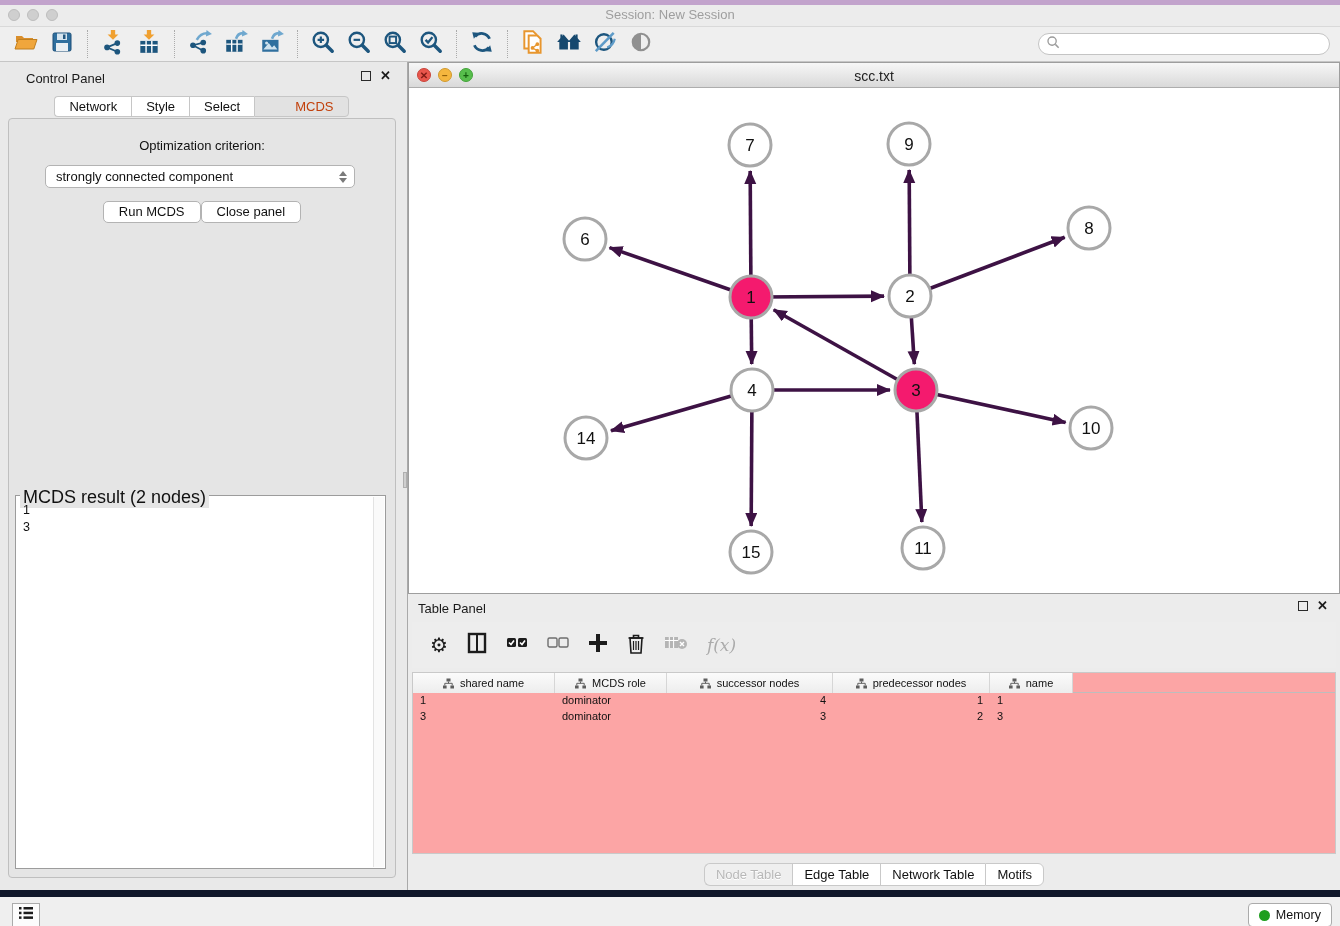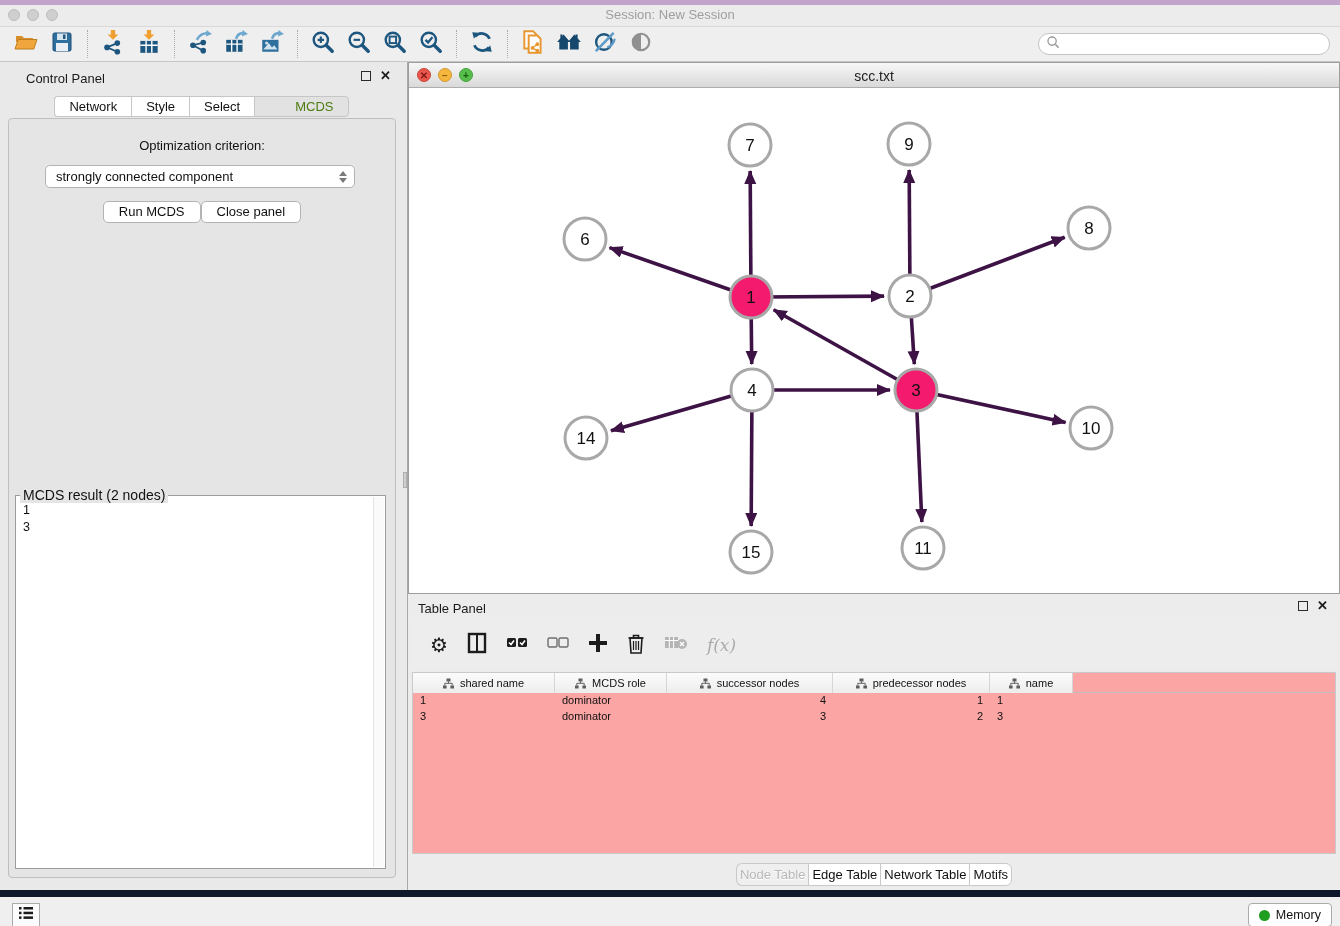--- a/index.html
+++ b/index.html
@@ -25,31 +25,31 @@
   .control-panel { position:absolute; left:0; top:62px; width:403px; height:828px; background:#E9E9E9; }
   .cp-header { position:absolute; left:12px; top:0; right:0; height:32px; }
   .cp-title { position:absolute; left:14px; top:9px; font-size:13px; color:#1A1A1A; }
   .panel-controls { position:absolute; right:12px; top:9px; display:flex; gap:9px; align-items:center; }
   .float-icon { width:10px; height:10px; border:1.6px solid #2A2A2A; display:inline-block; }
   .close-icon { font-size:13px; font-weight:bold; color:#1A1A1A; line-height:10px; }
   .cp-tabs { position:absolute; left:0; right:0; top:34px; display:flex; justify-content:center; }
   .cp-tab { height:21px; line-height:20px; padding:0 14px; background:#FFFFFF; border:1px solid #C6C6C6; border-right:none; font-size:13px; color:#111; }
   .cp-tab:first-child { border-radius:4px 0 0 4px; }
   .cp-tab.last { border-right:1px solid #C6C6C6; border-radius:0 4px 4px 0; }
-  .cp-tab.active { background:#E2E2E2; color:#4d7c0f;padding-left:40px; }
+  .cp-tab.active { background:#E2E2E2; color:#c2410c;padding-left:40px; }
   .cp-body { position:absolute; left:8px; right:7px; top:56px; bottom:12px; background:#E5E5E5; border:1px solid #BFBFBF; border-radius:4px; }
   .opt-label { margin-top:19px; text-align:center; font-size:13px; color:#111; }
   .opt-select { position:absolute; left:36px; top:46px; width:310px; height:23px; background:#FFFFFF; border:1px solid #B3B3B3; border-radius:5px; font-size:13px; color:#111; line-height:21px; padding-left:10px; }
   .stepper { position:absolute; right:5px; top:3px; width:13px; height:16px; display:flex; flex-direction:column; align-items:center; justify-content:center; gap:2px; }
   .tri-up { width:0; height:0; border-left:4px solid transparent; border-right:4px solid transparent; border-bottom:5px solid #7A7A7A; }
   .tri-down { width:0; height:0; border-left:4px solid transparent; border-right:4px solid transparent; border-top:5px solid #7A7A7A; }
   .btn-row { position:absolute; left:0; right:0; top:82px; display:flex; justify-content:center; }
   .mac-btn { height:22px; line-height:20px; padding:0 15px; background:#FFFFFF; border:1px solid #B3B3B3; border-radius:5px; font-size:13px; color:#111; }
   .result-fieldset { position:absolute; left:6px; right:9px; top:376px; bottom:8px; background:#FFFFFF; border:1px solid #9C9C9C; }
-  .result-legend { position:absolute; left:4px; top:-9px; background:#E5E5E5; padding:0 3px; font-size:14px; color:#111; }
+  .result-legend { position:absolute; left:4px; top:-9px; background:#E5E5E5; padding:0 3px; font-size:18px; color:#111; }
   .result-text { position:absolute; left:7px; top:6px; font-size:12.5px; line-height:17px; color:#111; white-space:pre; }
   .result-scroll { position:absolute; right:1px; top:1px; bottom:1px; width:11px; background:#FAFAFA; border-left:1px solid #E3E3E3; }
 
   
   .splitter { position:absolute; left:403px; top:62px; width:5px; height:828px; background:#E9E9E9; border-right:1px solid #A9A9A9; }
   .splitter-grip { position:absolute; left:0; top:410px; width:4px; height:16px; background:#CFCFCF; border:1px solid #AFAFAF; }
 
   
   .network-window { position:absolute; left:408px; top:62px; width:932px; height:532px; background:#FFFFFF; border:1px solid #9E9E9E; }
   .nw-titlebar { position:absolute; left:0; top:0; right:0; height:25px; background:linear-gradient(#F7F7F7,#D9D9D9); border-bottom:1px solid #ADADAD; }
@@ -68,21 +68,21 @@
   .tp-toolbar { position:absolute; left:4px; right:4px; top:26px; height:46px; background:#EDEDED; display:flex; align-items:center; gap:19px; padding-left:18px; }
   .tp-tool { display:flex; align-items:center; justify-content:center; height:28px; }
   .gear-glyph { font-size:20px; color:#1C1C1C; line-height:24px; }
   .fx-glyph { font-family:"DejaVu Serif","Liberation Serif",serif; font-style:italic; font-size:17px; color:#ABABAB; }
   .tp-table { position:absolute; left:4px; right:4px; top:76px; height:182px; background:#fca5a5; border:1px solid #C9C9C9; }
   .tp-head { display:flex; height:20px; border-bottom:1px solid #BDBDBD; }
   .tp-hcell { display:flex; align-items:center; justify-content:center; gap:6px; font-size:11px; color:#111; background:linear-gradient(#FBFBFB,#EDEDED); border-right:1px solid #D6D6D6; height:20px; }
   .tp-row { display:flex; height:16px; }
   .tp-cell { font-size:11px; color:#111; padding:1px 7px 0 7px; overflow:hidden; white-space:nowrap; }
   .tp-tabs { position:absolute; left:0; right:0; bottom:4px; display:flex; justify-content:center; }
-  .tp-tab { height:23px; line-height:22px; padding:0 3px; background:#FFFFFF; border:1px solid #C9C9C9; border-right:none; font-size:13px; color:#111; }
+  .tp-tab { height:23px; line-height:22px; padding:0 11px; background:#FFFFFF; border:1px solid #C9C9C9; border-right:none; font-size:13px; color:#111; }
   .tp-tab:first-child { border-radius:6px 0 0 6px; }
   .tp-tab.last { border-right:1px solid #C9C9C9; border-radius:0 6px 6px 0; }
   .tp-tab.active { background:#EFEFEF; color:#B8B8B8; text-shadow:0 1px 0 #FFF; }
 
   
   .status-bar { position:absolute; left:0; right:0; bottom:0; height:36px; background:#EFEFEF; border-top:7px solid #0f172a; }
   .list-button { position:absolute; left:12px; top:6px; width:28px; height:24px; background:#FCFCFC; border:1px solid #ABABAB; display:flex; align-items:center; justify-content:center; }
   .memory-button { position:absolute; right:8px; top:6px; height:24px; padding:0 10px; background:#FFFFFF; border:1px solid #ABABAB; border-radius:4px; display:flex; align-items:center; gap:6px; font-size:12.5px; color:#111; }
   .memory-dot { width:11px; height:11px; border-radius:50%; background:#1F9E1F; }
 </style>

